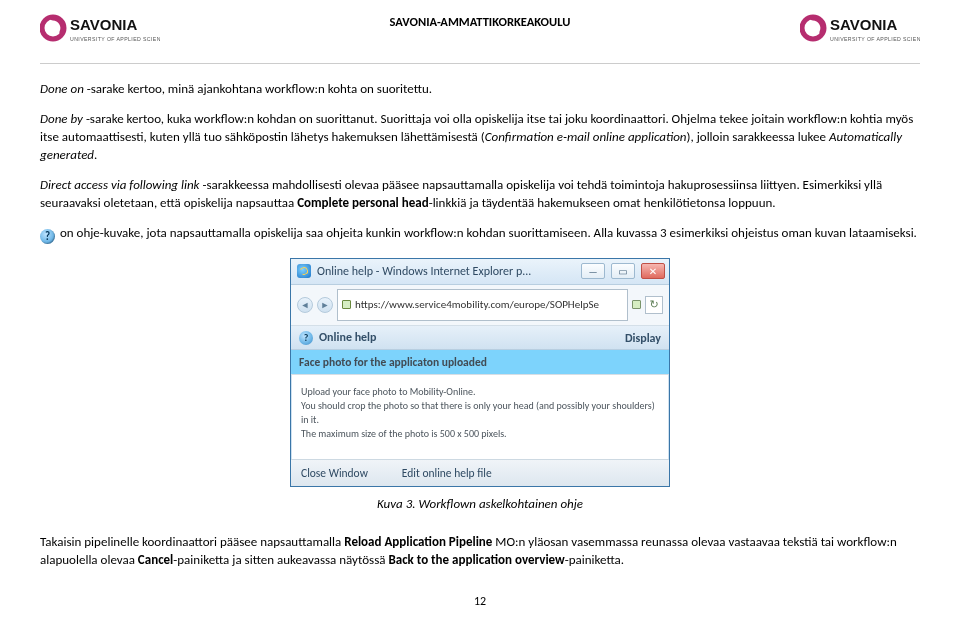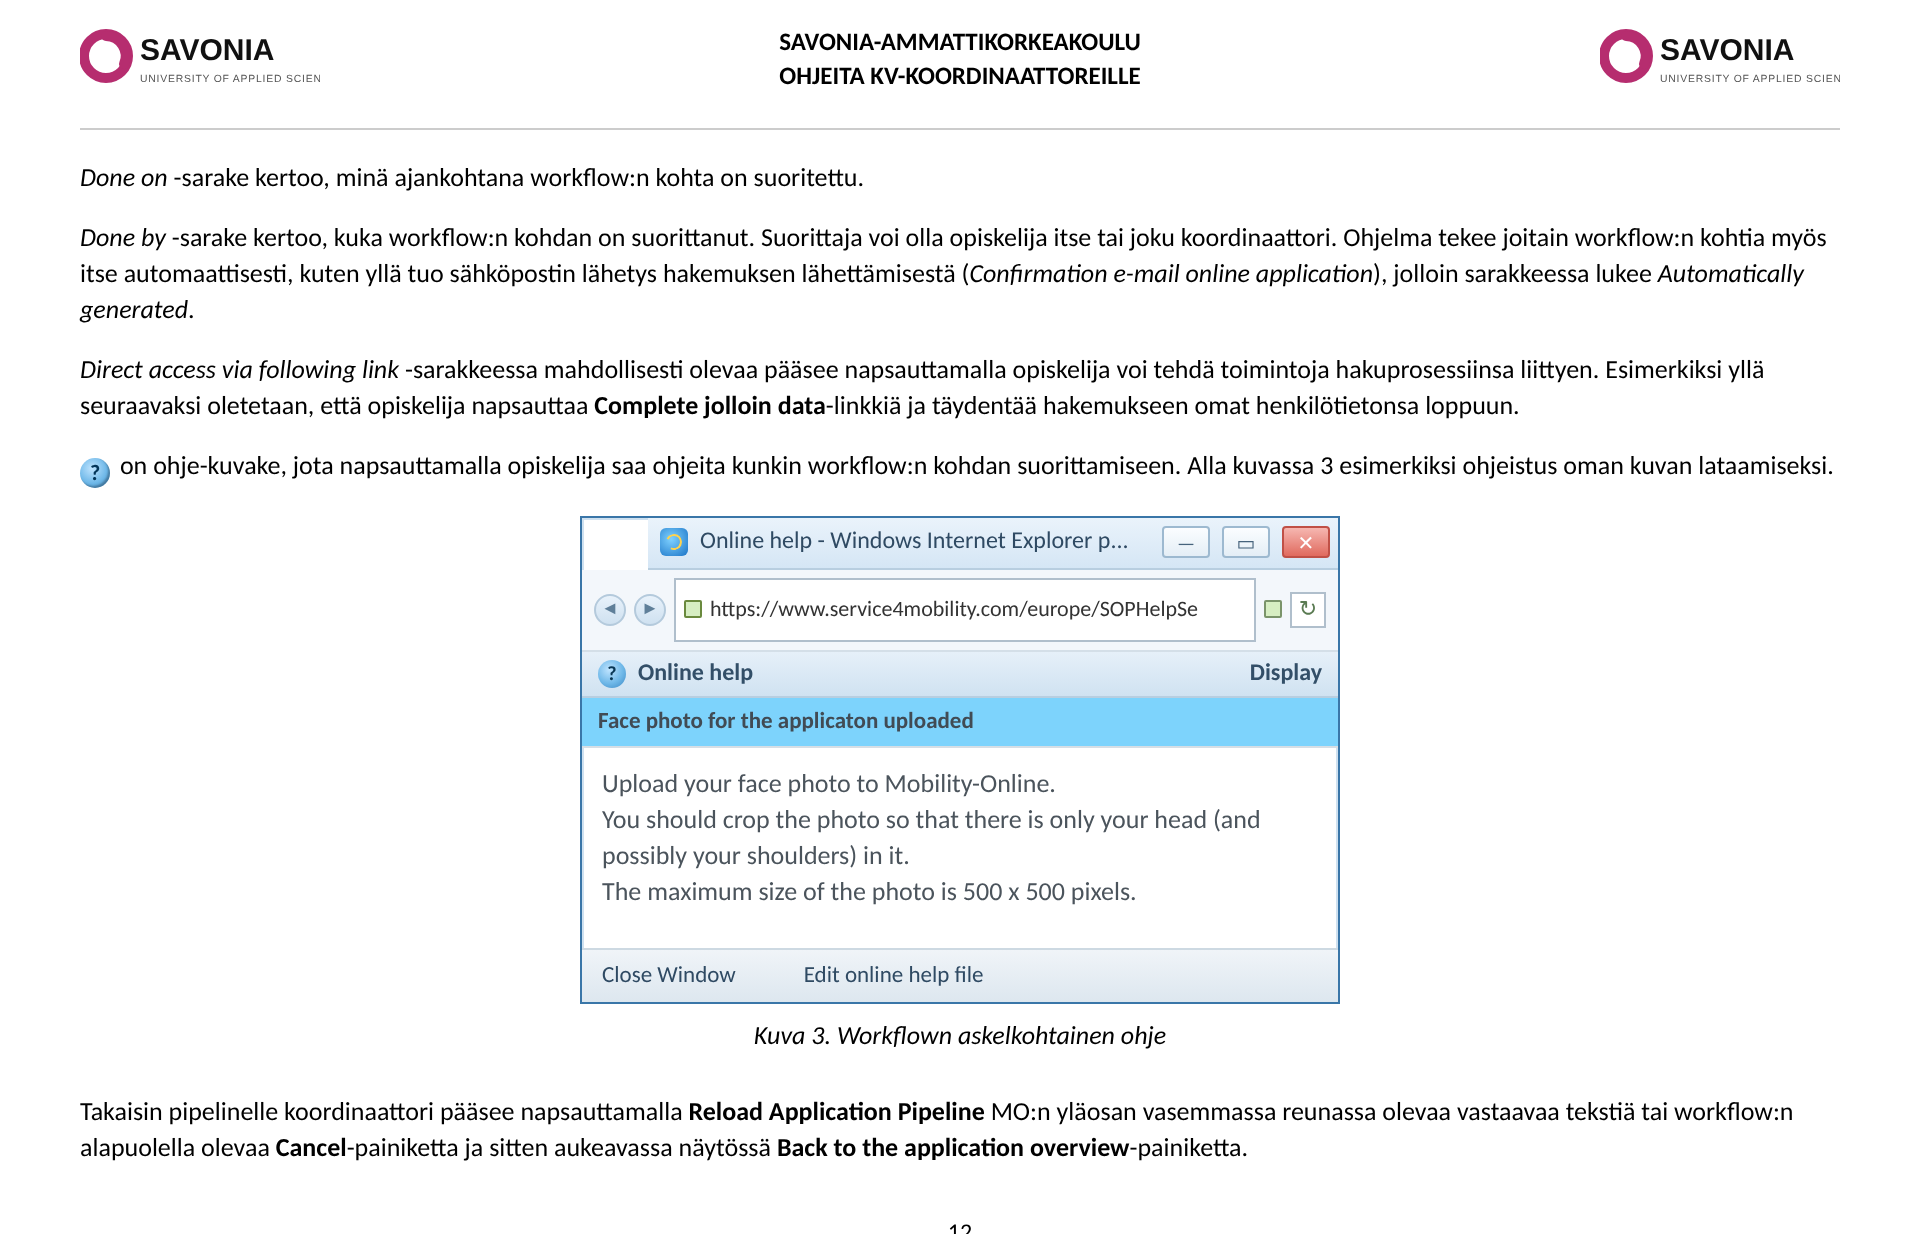--- a/index.html
+++ b/index.html
@@ -65,21 +65,20 @@
   .ie-titlebar {
     display: flex;
     align-items: center;
     gap: 6px;
     height: 26px;
     padding: 0 4px 0 6px;
     background: linear-gradient(#eaf3fb, #d5e6f5);
     border-bottom: 1px solid #b8cee0;
     font-size: 12px;
     color: #2f4a63;
-    margin-left: 33px;
   }
   .ie-eicon {
     width: 14px; height: 14px; border-radius: 3px;
     background: radial-gradient(circle at 40% 40%, #7fd1ff, #1a74c7);
     position: relative;
   }
   .ie-eicon::after {
     content: ""; position: absolute; inset: 3px;
     border: 1.5px solid #ffd34d; border-left-color: transparent;
     border-radius: 50%; transform: rotate(-20deg);
@@ -110,21 +109,21 @@
   .ie-refresh { width:18px;height:18px;border:1px solid #b0bfcc;background:#fff;display:flex;align-items:center;justify-content:center;font-size:11px;color:#5a7b52;}
   .ie-help-hdr {
     display:flex; align-items:flex-end; justify-content:space-between;
     background: linear-gradient(#e6f0f9,#d0e2f1);
     border-bottom:1px solid #b8cee0;
     padding:4px 8px;
     font-size:12px; color:#334f68; font-weight:bold;
   }
   .ie-help-hdr .q { width:14px;height:14px;border-radius:50%;background:radial-gradient(circle at 40% 35%,#bfe4ff,#6fb8e8 55%,#3a86c2); color:#083654;font-size:10px;text-align:center;line-height:14px;margin-right:6px;display:inline-block;}
   .ie-help-title { background:#7dd3fc;border-bottom:1px solid #d6dee5; padding:5px 8px; font-size:11.5px; font-weight:bold; color:#414b54;}
-  .ie-help-body { padding:10px 10px 18px 10px; font-size:13px; color:#4b545c; line-height:1.4;}
+  .ie-help-body { padding:10px 10px 18px 10px; font-size:10px; color:#4b545c; line-height:1.4;}
   .ie-help-foot {
     display:flex; gap:34px; padding:6px 10px;
     background:linear-gradient(#f0f4f8,#dde7ef);
     border-top:1px solid #cdd9e2;
     font-size:11.5px; color:#2f4a63;
   }
   .ie-help-foot span { cursor:default; }
 </style>
 </head>
 <body>
@@ -134,21 +133,20 @@
     <div class="logo-wrap">
       <svg class="logo-svg" width="120" height="40" viewBox="0 0 120 40">
         <circle cx="13" cy="18" r="11" fill="none" stroke="#b62d6f" stroke-width="5"></circle>
         <path d="M13 8 A10 10 0 0 1 22 22" fill="none" stroke="#b62d6f" stroke-width="5" stroke-linecap="round"></path>
         <text x="30" y="20" font-family="Arial" font-weight="bold" font-size="15" fill="#111">SAVONIA</text>
         <text x="30" y="31" font-family="Arial" font-size="5.2" fill="#555" letter-spacing="0.4">UNIVERSITY OF APPLIED SCIENCES</text>
       </svg>
     </div>
     <div class="header-center">
       <div>SAVONIA-AMMATTIKORKEAKOULU</div>
-      <div>OHJEITA KV-KOORDINAATTOREILLE</div>
     </div>
     <div class="logo-wrap right">
       <svg class="logo-svg" width="120" height="40" viewBox="0 0 120 40">
         <circle cx="13" cy="18" r="11" fill="none" stroke="#b62d6f" stroke-width="5"></circle>
         <path d="M13 8 A10 10 0 0 1 22 22" fill="none" stroke="#b62d6f" stroke-width="5" stroke-linecap="round"></path>
         <text x="30" y="20" font-family="Arial" font-weight="bold" font-size="15" fill="#111">SAVONIA</text>
         <text x="30" y="31" font-family="Arial" font-size="5.2" fill="#555" letter-spacing="0.4">UNIVERSITY OF APPLIED SCIENCES</text>
       </svg>
     </div>
   </div>
@@ -156,21 +154,21 @@
 
   <p>
     <span class="italic">Done on</span><span> -sarake kertoo, minä ajankohtana workflow:n kohta on suoritettu.</span>
   </p>
 
   <p>
     <span class="italic">Done by</span><span> -sarake kertoo, kuka workflow:n kohdan on suorittanut. Suorittaja voi olla opiskelija itse tai joku koordinaattori. Ohjelma tekee joitain workflow:n kohtia myös itse automaattisesti, kuten yllä tuo sähköpostin lähetys hakemuksen lähettämisestä (</span><span class="italic">Confirmation e-mail online application</span><span>), jolloin sarakkeessa lukee </span><span class="italic">Automatically generated</span><span>.</span>
   </p>
 
   <p>
-    <span class="italic">Direct access via following link</span><span> -sarakkeessa mahdollisesti olevaa pääsee napsauttamalla opiskelija voi tehdä toimintoja hakuprosessiinsa liittyen. Esimerkiksi yllä seuraavaksi oletetaan, että opiskelija napsauttaa </span><span class="bold">Complete jolloin data</span><span>-linkkiä ja täydentää hakemukseen omat henkilötietonsa loppuun.</span>
+    <span class="italic">Direct access via following link</span><span> -sarakkeessa mahdollisesti olevaa pääsee napsauttamalla opiskelija voi tehdä toimintoja hakuprosessiinsa liittyen. Esimerkiksi yllä seuraavaksi oletetaan, että opiskelija napsauttaa </span><span class="bold">Complete personal head</span><span>-linkkiä ja täydentää hakemukseen omat henkilötietonsa loppuun.</span>
   </p>
 
   <p>
     <span class="help-icon">?</span><span> on ohje-kuvake, jota napsauttamalla opiskelija saa ohjeita kunkin workflow:n kohdan suorittamiseen. Alla kuvassa 3 esimerkiksi ohjeistus oman kuvan lataamiseksi.</span>
   </p>
 
   <div class="screenshot-wrap">
     <div class="ie-window">
       <div class="ie-titlebar">
         <span class="ie-eicon"></span>

